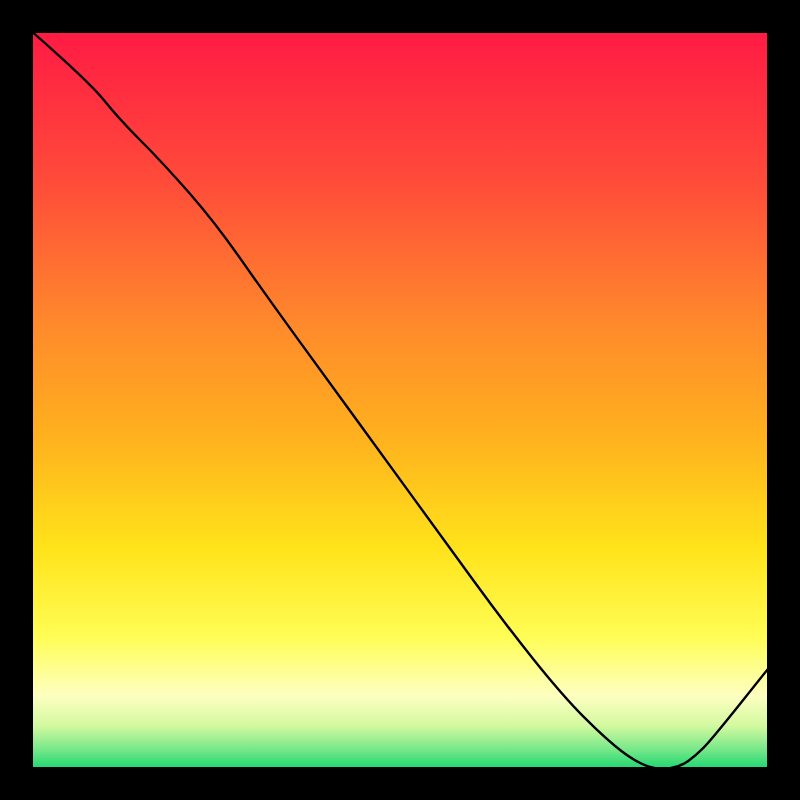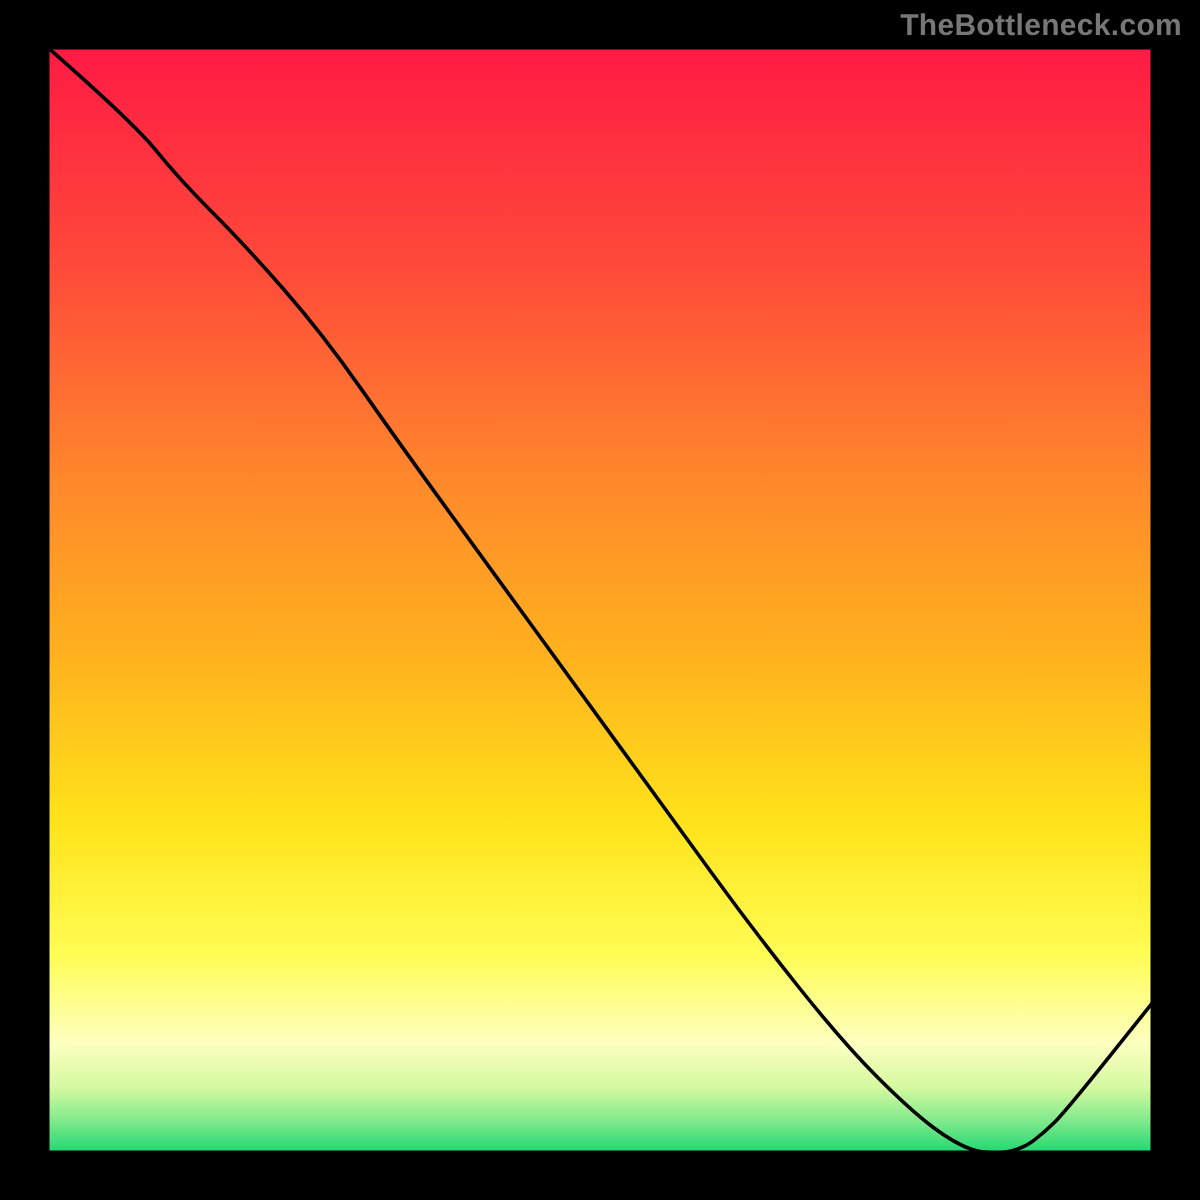--- a/index.html
+++ b/index.html
@@ -36,21 +36,20 @@
     fill: #d11510;
     font-weight: 700;
     letter-spacing: 0.4px;
     font-family: Arial, Helvetica, sans-serif;
   }
 </style>
 </head>
 <body>
 
 <div class="container">
-  <div class="watermark">TheBottleneck.com</div>
 
   <svg class="plot" width="800" height="800" viewBox="0 0 800 800">
     <defs>
       <linearGradient id="bg-grad" x1="0" y1="0" x2="0" y2="1">
           <stop offset="0%" stop-color="#ff1a44"></stop>
           <stop offset="20%" stop-color="#ff4a3a"></stop>
           <stop offset="40%" stop-color="#ff8a2b"></stop>
           <stop offset="55%" stop-color="#ffb11e"></stop>
           <stop offset="70%" stop-color="#ffe31a"></stop>
           <stop offset="82%" stop-color="#fffd55"></stop>

